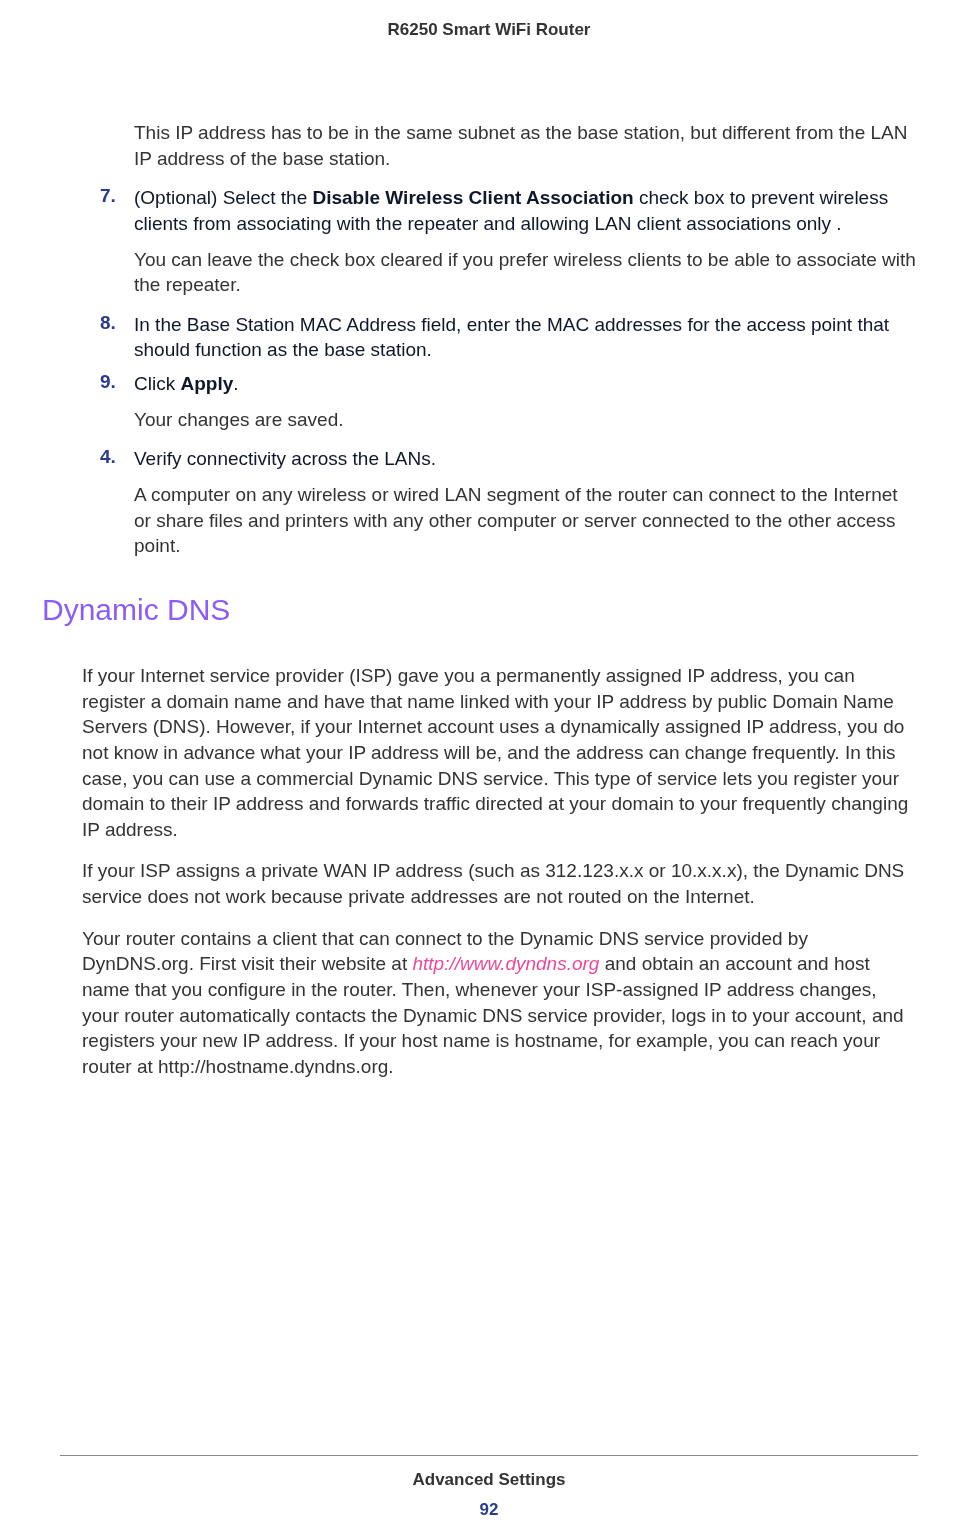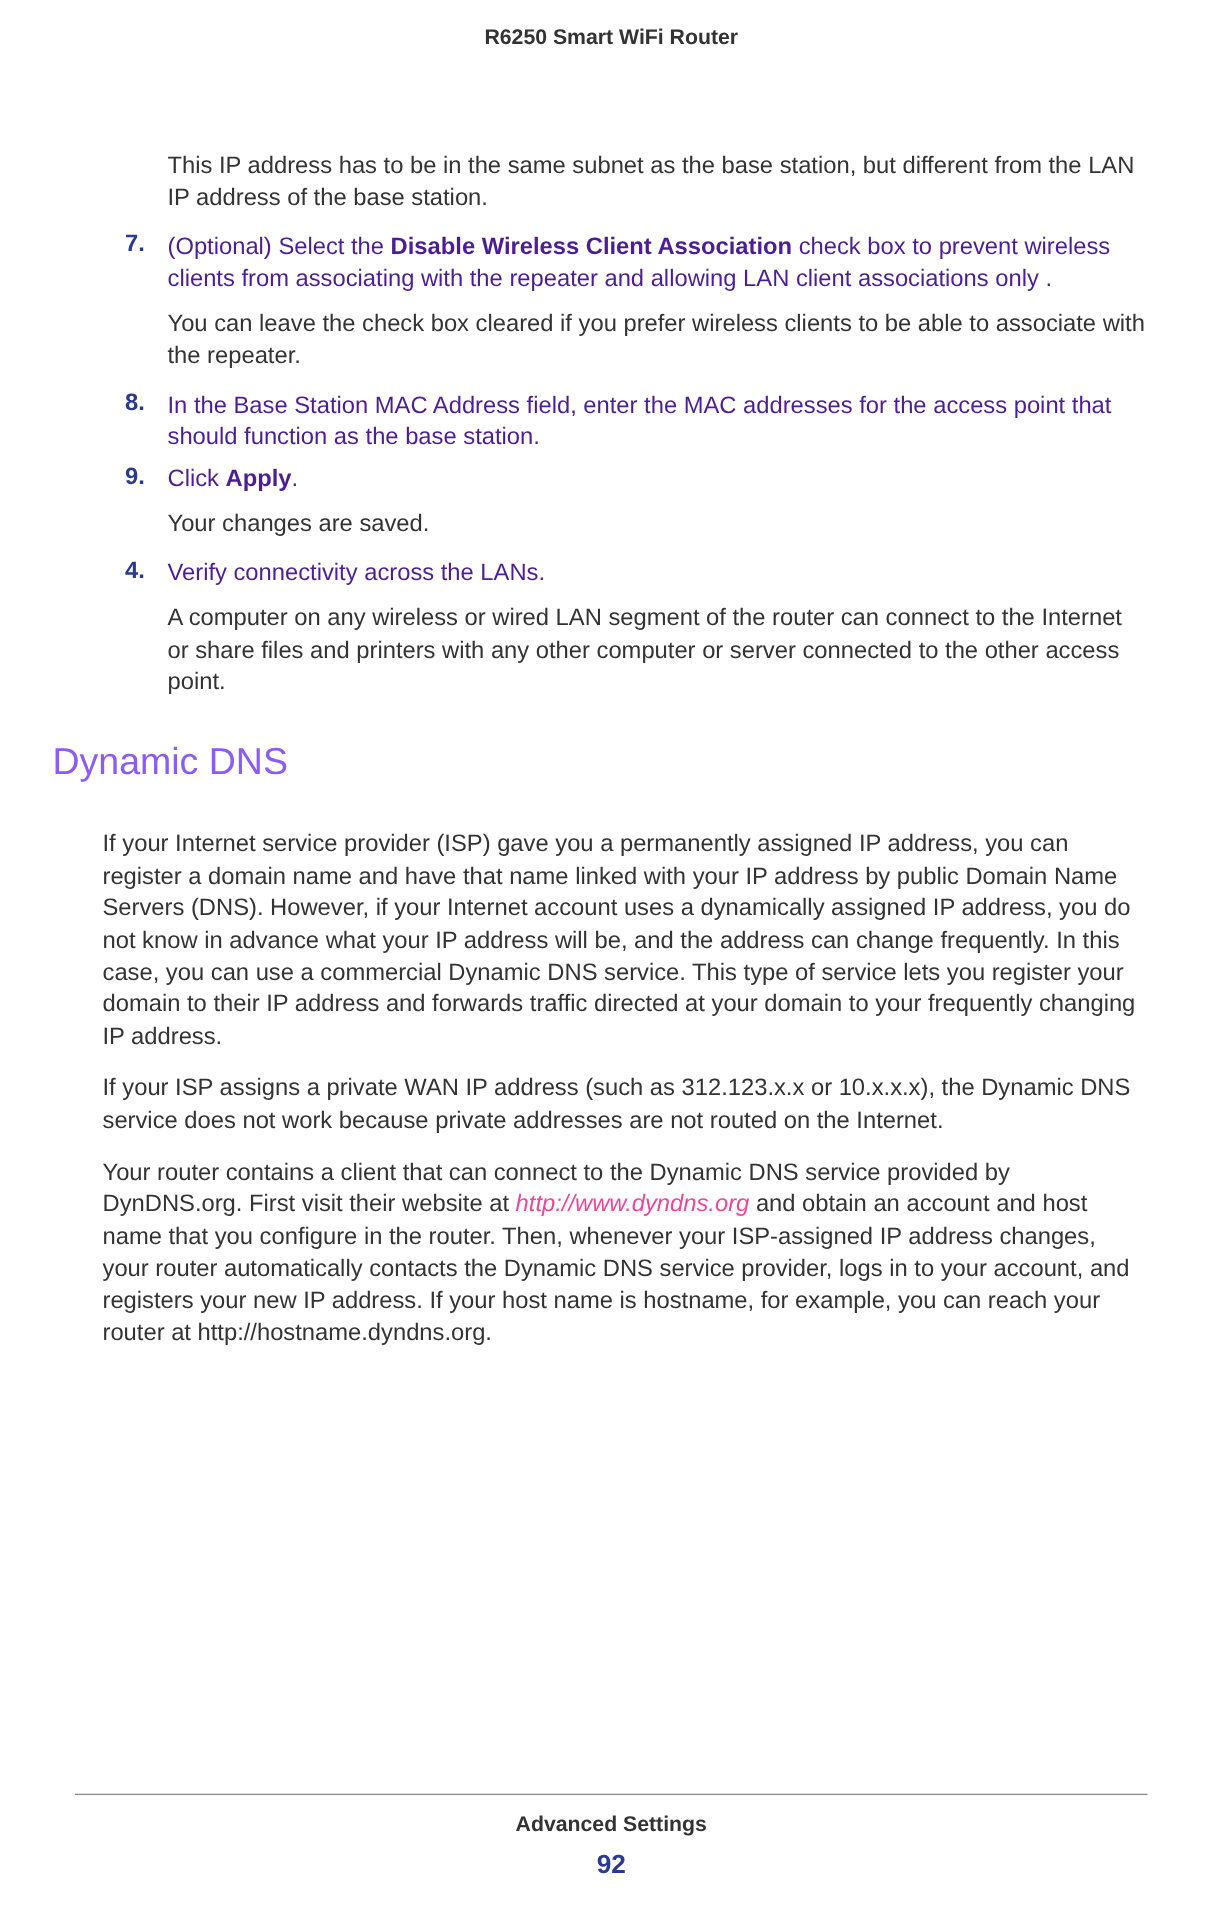--- a/index.html
+++ b/index.html
@@ -35,21 +35,21 @@
     .step-number {
       color: #2a3a8f;
       font-weight: bold;
       font-size: 19px;
       min-width: 34px;
       flex-shrink: 0;
     }
     .step-text {
       font-size: 19px;
       line-height: 1.35;
-      color: #4c1d95;
+      color: #0f172a;
     }
     .step-followup {
       margin-left: 34px;
       font-size: 19px;
       line-height: 1.35;
       color: #333333;
       margin-bottom: 14px;
       margin-top: 10px;
     }
     .bold {
@@ -71,37 +71,37 @@
       line-height: 1.35;
       color: #333333;
       margin-bottom: 16px;
     }
     .link {
       color: #ec4899;
       font-style: italic;
     }
     .footer {
       position: absolute;
-      bottom: 30px;
+      bottom: 14px;
       left: 0;
       right: 0;
       text-align: center;
     }
     .footer-line {
       border-top: 1px solid #888;
       margin: 0 60px 14px 60px;
     }
     .footer-section {
       font-size: 17px;
       font-weight: bold;
       color: #333333;
       margin-bottom: 10px;
     }
     .footer-page {
-      font-size: 21px;
+      font-size: 17px;
       font-weight: bold;
       color: #2a3a8f;
     }
   </style>
 </head>
 <body>
 
 <div class="page">
   <div class="header-title">R6250 Smart WiFi Router</div>
 

